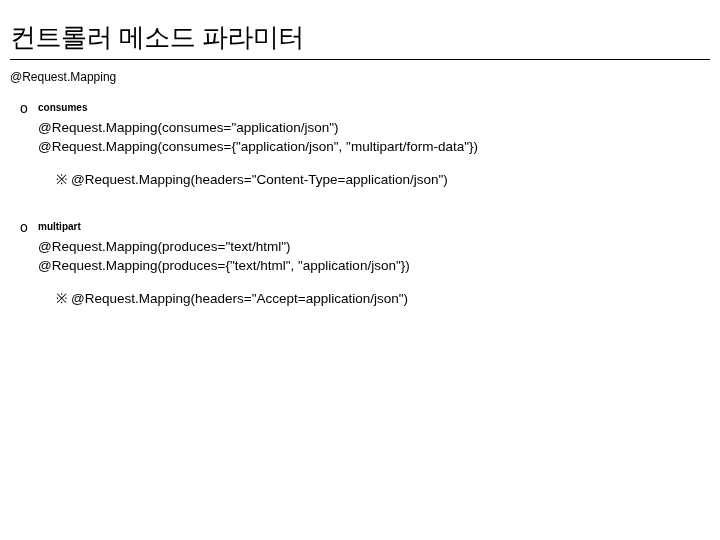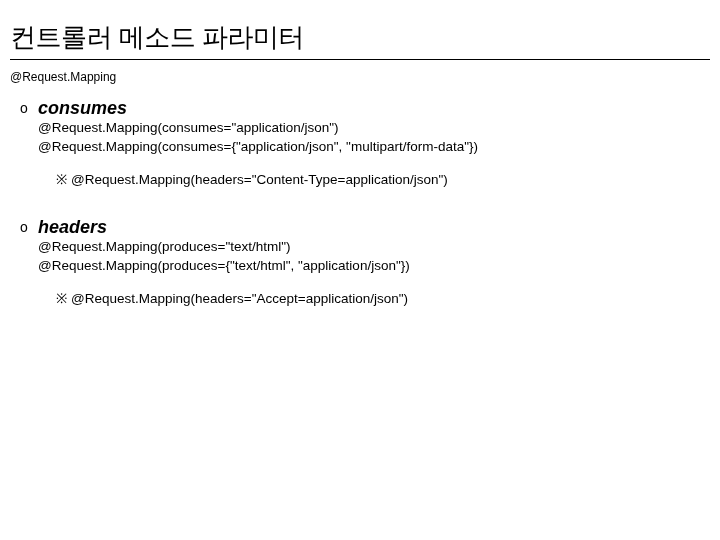--- a/index.html
+++ b/index.html
@@ -3,21 +3,21 @@
 <meta charset="utf-8">
 <style>
   * { margin: 0; padding: 0; box-sizing: border-box; }
   html, body { width: 720px; height: 540px; background: #fff; font-family: "Malgun Gothic", "Segoe UI", Arial, sans-serif; color: #000; }
   .slide { width: 720px; height: 540px; padding: 20px 10px; position: relative; }
   .title { font-size: 26px; font-weight: 400; letter-spacing: -0.5px; border-bottom: 1px solid #000; padding-bottom: 4px; margin-bottom: 10px; }
   .subtitle { font-size: 12px; font-weight: 400; margin-bottom: 14px; }
   .section { margin-left: 10px; margin-bottom: 28px; }
   .bullet-row { display: flex; align-items: flex-start; }
   .bullet { width: 18px; font-size: 14px; line-height: 20px; font-weight: 400; }
-  .sec-head { font-size: 18px; font-weight: 700; line-height: 20px; font-style: italic; }
+  .sec-head { font-size: 10px; font-weight: 700; line-height: 20px; }
   .lines { margin-left: 18px; }
   .line { font-size: 13.5px; line-height: 19px; font-weight: 400; }
   .note-block { margin-left: 36px; margin-top: 14px; }
   .note { font-size: 13.5px; line-height: 19px; font-weight: 400; }
 </style>
 </head>
 <body>
 
 <div class="slide">
   <div class="title">컨트롤러 메소드 파라미터</div>
@@ -33,21 +33,21 @@
       <div class="line">@Request.Mapping(consumes={"application/json", "multipart/form-data"})</div>
     </div>
     <div class="note-block">
       <div class="note">※ @Request.Mapping(headers="Content-Type=application/json")</div>
     </div>
   </div>
 
   <div class="section">
     <div class="bullet-row">
       <div class="bullet">o</div>
-      <div class="sec-head">headers</div>
+      <div class="sec-head">multipart</div>
     </div>
     <div class="lines">
       <div class="line">@Request.Mapping(produces="text/html")</div>
       <div class="line">@Request.Mapping(produces={"text/html", "application/json"})</div>
     </div>
     <div class="note-block">
       <div class="note">※ @Request.Mapping(headers="Accept=application/json")</div>
     </div>
   </div>
 </div>

